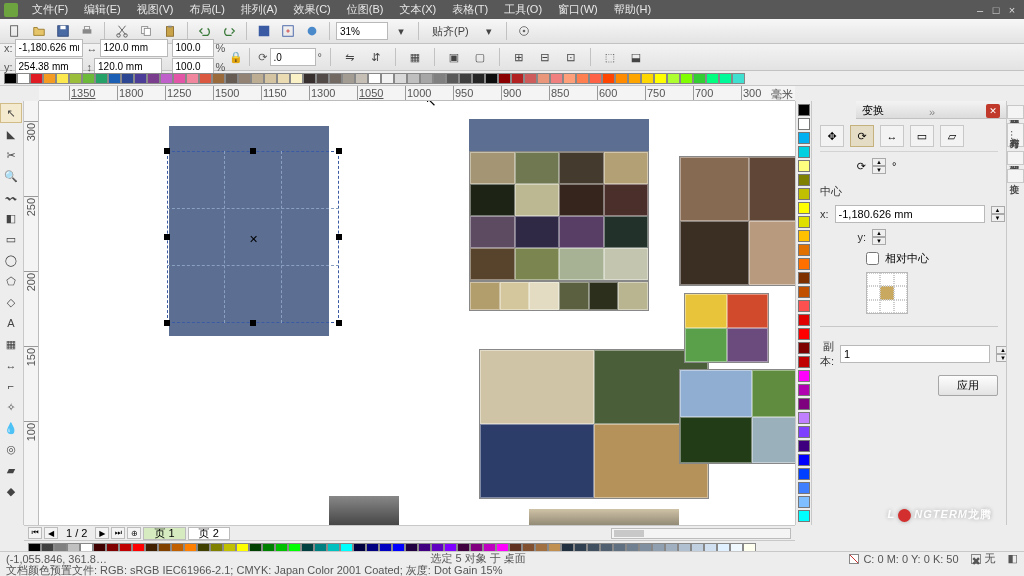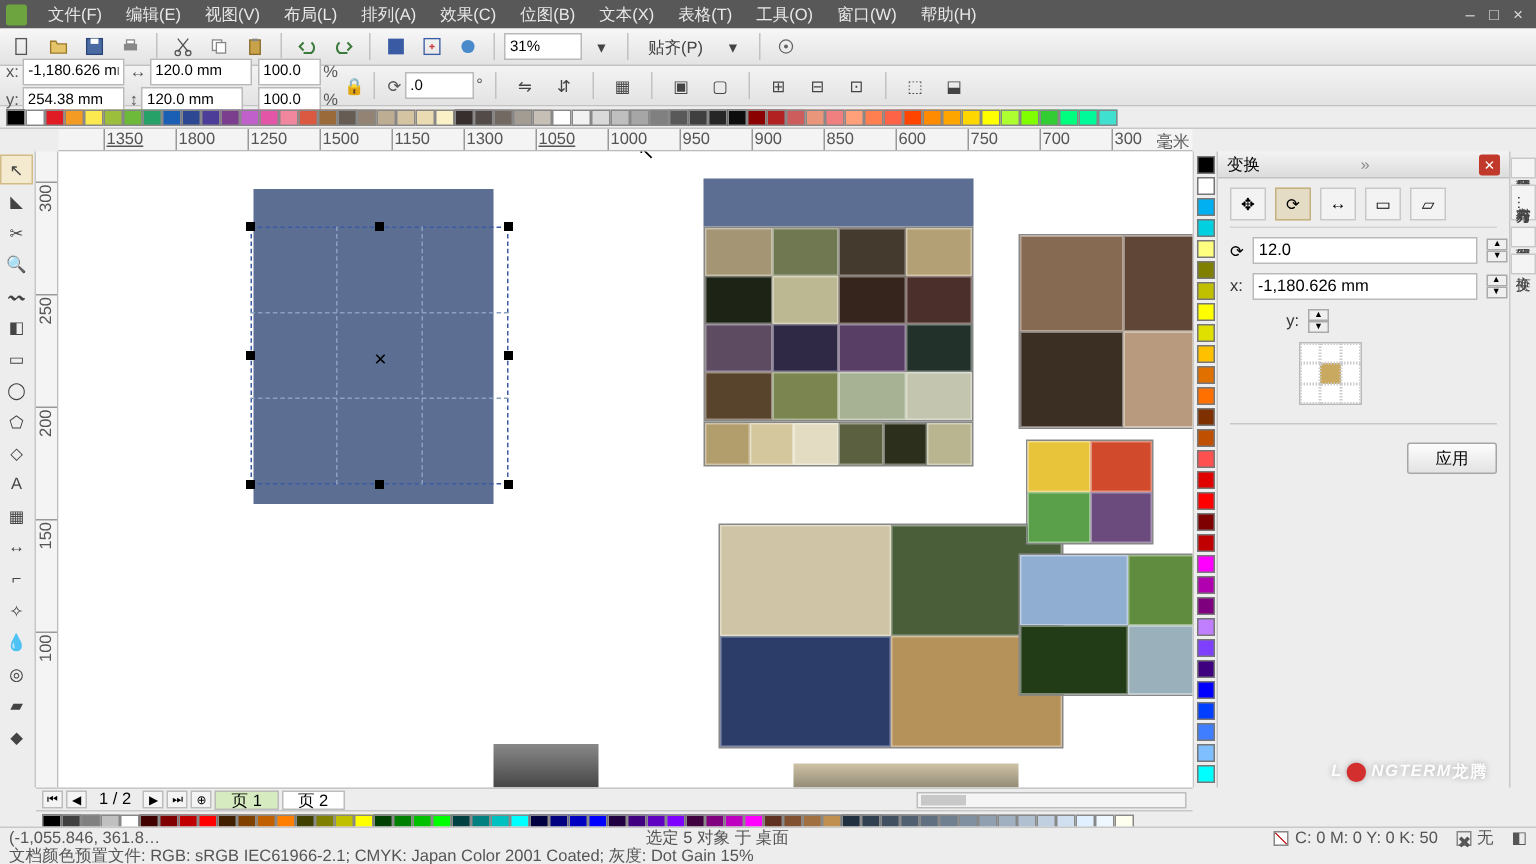--- a/index.html
+++ b/index.html
@@ -32,21 +32,21 @@
 .ruler-v .lbl { position: absolute; left: 1px; writing-mode: vertical-lr; transform: rotate(180deg); }
 .canvas { flex: 1; background: #fff; position: relative; overflow: hidden; }
 .canvas-obj { position: absolute; }
 .bluebox { background: #5c6f92; }
 .selected .handle { position: absolute; width: 6px; height: 6px; background: #000; }
 .photo { border: 1px solid #888; overflow: hidden; display: grid; }
 .photocell { border: 1px solid rgba(255,255,255,0.4); }
 .colorcol { width: 16px; background: #ededed; display: flex; flex-direction: column; padding-top: 2px; border-left: 1px solid #c8c8c8; }
 .colorcol .sw { width: 12px; height: 12px; margin: 1px auto; border: 1px solid #777; }
 .panel { width: 195px; background: #ededed; border-left: 1px solid #c8c8c8; display: flex; flex-direction: column; }
-.panel-title { height: 18px; background: linear-gradient(#f3f3f3,#dcdcdc); border-bottom: 1px solid #c2c2c2; display: flex; align-items: center; padding: 0 6px; font-size: 11px; }
+.panel-title { height: 18px; background: linear-gradient(#f3f3f3,#dcdcdc); border-bottom: 1px solid #c2c2c2; display: flex; align-items: flex-end; padding: 0 6px; font-size: 11px; margin-left: 44px; }
 .panel-title .close { margin-left: auto; width: 14px; height: 14px; background: #c0392b; color: #fff; display: flex; align-items: center; justify-content: center; font-size: 9px; border-radius: 2px; }
 .panel-body { padding: 6px 8px; display: flex; flex-direction: column; gap: 6px; font-size: 11px; }
 .panel-tabs { display: flex; gap: 6px; padding-bottom: 4px; border-bottom: 1px solid #d3d3d3; }
 .panel-tab { width: 24px; height: 22px; border: 1px solid #c8c8c8; display: flex; align-items: center; justify-content: center; background: #f3f3f3; }
 .panel-tab.sel { background: #e4dcc5; border-color: #c4b17e; }
 .panel-row { display: flex; align-items: center; gap: 6px; }
 .panel-row label { width: 46px; text-align: right; color: #333; }
 .panel-row input[type=text] { flex: 1; height: 18px; border: 1px solid #b9b9b9; padding: 0 3px; }
 .spinbtn { display: flex; flex-direction: column; }
 .spinbtn div { width: 14px; height: 8px; border: 1px solid #aaa; background: #efefef; font-size: 6px; text-align: center; line-height: 6px; }
@@ -491,56 +491,68 @@
     <div class="panel-body">
       <div class="panel-tabs">
         <div class="panel-tab">✥</div>
         <div class="panel-tab sel">⟳</div>
         <div class="panel-tab">↔</div>
         <div class="panel-tab">▭</div>
         <div class="panel-tab">▱</div>
       </div>
       <div class="panel-row">
         <span style="width:46px;text-align:right">⟳</span>
-        <input type="text" value="12.0" style="">
         <div class="spinbtn">
             <div>▲</div>
             <div>▼</div>
           </div>
         <span>°</span>
       </div>
+      <div style="font-size:11px;color:#333;margin-top:4px">中心</div>
       <div class="panel-row">
         <label>x:</label>
         <input type="text" value="-1,180.626 mm" style="">
         <div class="spinbtn">
             <div>▲</div>
             <div>▼</div>
           </div>
       </div>
       <div class="panel-row">
         <label>y:</label>
         <div class="spinbtn">
             <div>▲</div>
             <div>▼</div>
           </div>
+      </div>
+      <div class="panel-row" style="padding-left:46px">
+        <input type="checkbox" style="">
+        <span>相对中心</span>
       </div>
       <div class="panel-row" style="padding-left:46px">
         <div class="origin-grid">
           <div></div>
             <div></div>
             <div></div>
             <div></div>
             <div class="c"></div>
             <div></div>
             <div></div>
             <div></div>
             <div></div>
         </div>
       </div>
       <div style="height:1px;background:#c8c8c8;margin:6px 0"></div>
+      <div class="panel-row">
+        <label>副本:</label>
+        <input type="text" value="1" style="">
+        <div class="spinbtn">
+            <div>▲</div>
+            <div>▼</div>
+          </div>
+      </div>
       <div class="applybtn">应用</div>
     </div>
   </div>
 
   <div class="dockrt">
     <div class="docktab">符号管理器</div>
     <div class="docktab">对齐与分布…</div>
     <div class="docktab">对象管理器</div>
     <div class="docktab">变换</div>
   </div>

